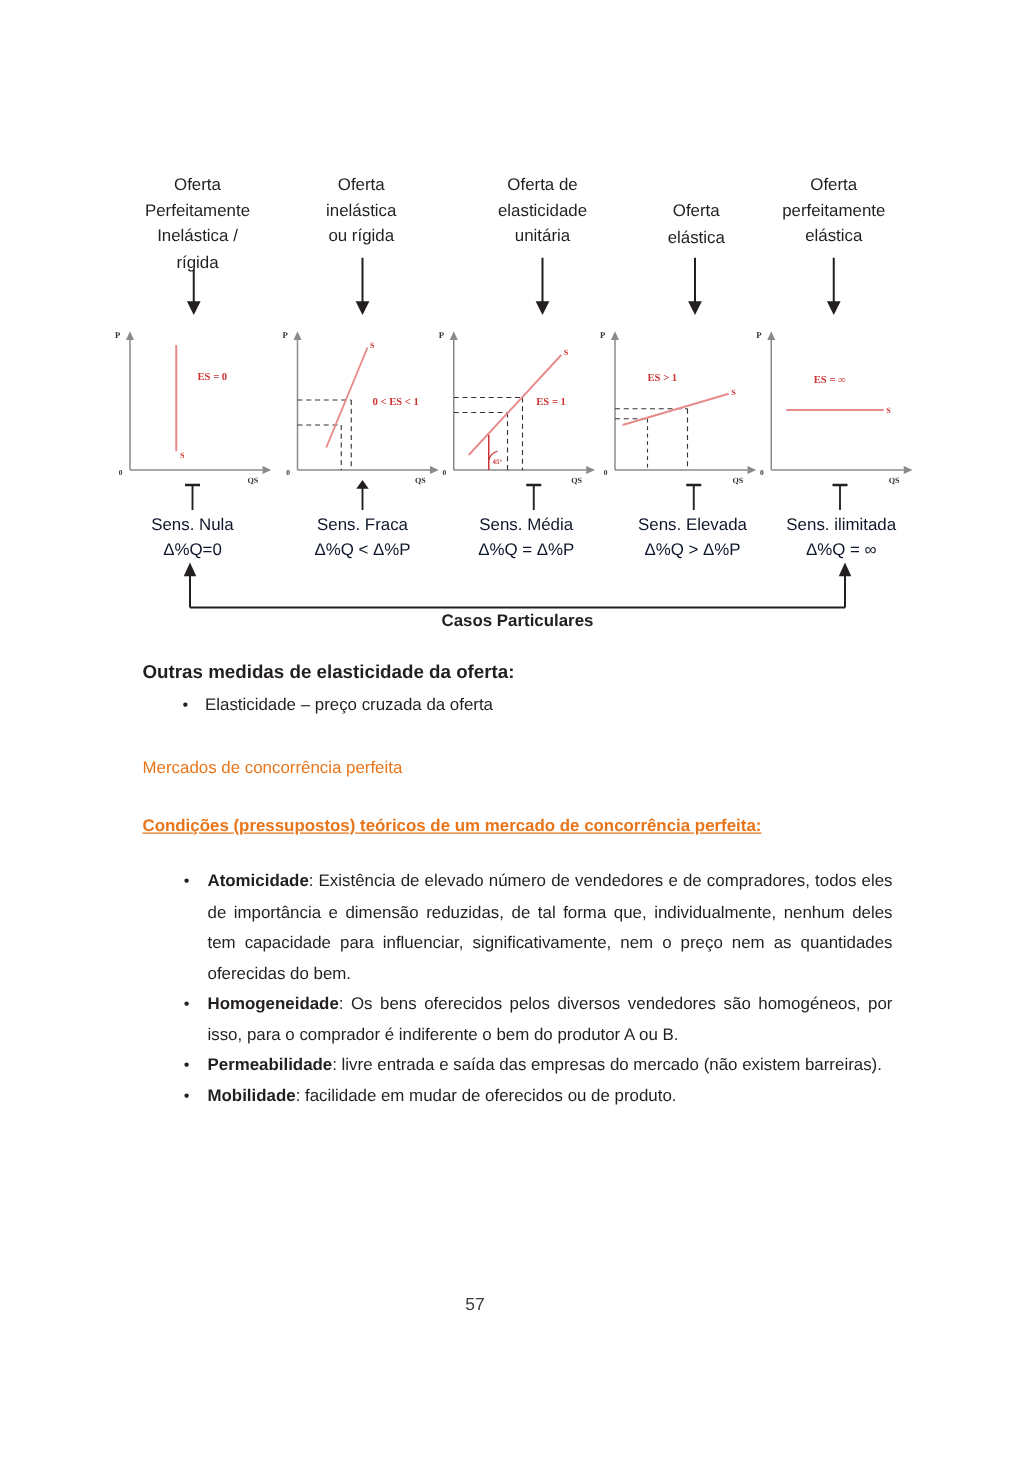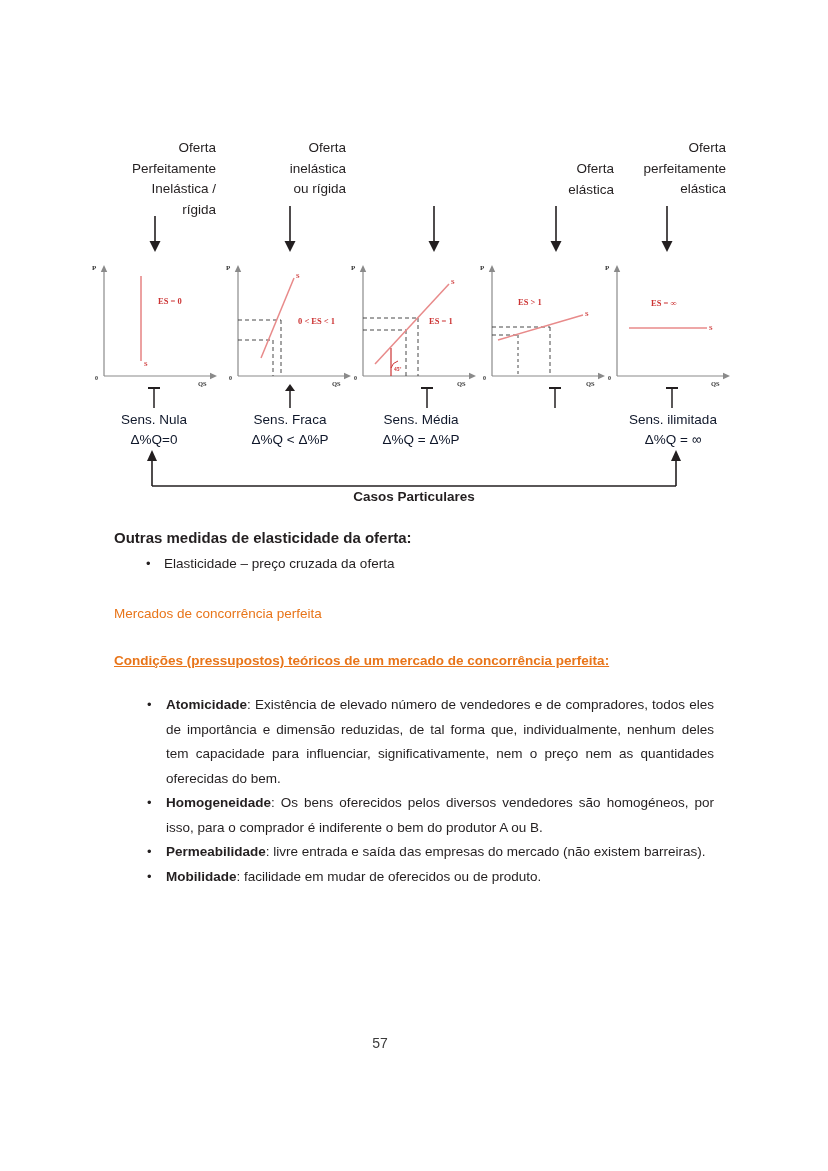--- a/index.html
+++ b/index.html
@@ -9,21 +9,21 @@
     color:#231f20;
     position:relative;
     overflow:hidden;
   }
   .page{position:relative;width:828px;height:1171px;}
 
   
   .diagram{position:absolute;left:0;top:0;width:828px;height:515px;}
   .col-head{
     position:absolute;
-    text-align:right;
+    text-align:center;
     font-size:13.5px;
     line-height:20.5px;
     color:#231f20;
     white-space:pre-line;
   }
   .down-arrow{position:absolute;}
   .chart{position:absolute;}
   .caption{
     position:absolute;
     text-align:center;
@@ -128,20 +128,23 @@
 
   <div class="diagram">
 
     <div class="col-head" style="left:100px;top:138px;width:116px;">Oferta
 Perfeitamente
 Inelástica /
 rígida</div>
     <div class="col-head" style="left:232px;top:138px;width:114px;">Oferta
 inelástica
 ou rígida</div>
+    <div class="col-head" style="left:375px;top:138px;width:118px;">Oferta de
+elasticidade
+unitária</div>
     <div class="col-head" style="left:500px;top:159px;width:114px;">Oferta
 elástica</div>
     <div class="col-head" style="left:608px;top:138px;width:118px;">Oferta
 perfeitamente
 elástica</div>
 
     <div class="down-arrow" style="left:145px;top:216px;">
       <svg width="20" height="36" viewBox="0 0 20 36">
           <line x1="10" y1="0" x2="10" y2="27" stroke="#231f20" stroke-width="1.6"></line>
           <polygon points="4.5,25 15.5,25 10,36" fill="#231f20"></polygon>
@@ -302,20 +305,22 @@
           <line x1="2" y1="2" x2="14" y2="2" stroke="#231f20" stroke-width="2"></line>
         </svg>
     </div>
 
     <div class="caption" style="left:94px;top:410px;width:120px;">Sens. Nula
 Δ%Q=0</div>
     <div class="caption" style="left:228px;top:410px;width:124px;">Sens. Fraca
 Δ%Q &lt; Δ%P</div>
     <div class="caption" style="left:360px;top:410px;width:122px;">Sens. Média
 Δ%Q = Δ%P</div>
+    <div class="caption" style="left:489px;top:410px;width:130px;">Sens. Elevada
+Δ%Q &gt; Δ%P</div>
     <div class="caption" style="left:608px;top:410px;width:130px;">Sens. ilimitada</div>
     <div class="caption" style="left:608px;top:430px;width:130px;">Δ%Q = ∞</div>
 
     <div class="bracket">
       <svg width="548" height="40" viewBox="0 0 548 40">
         <line x1="12" y1="38" x2="536" y2="38" stroke="#231f20" stroke-width="1.6"></line>
         <line x1="12" y1="38" x2="12" y2="12" stroke="#231f20" stroke-width="1.6"></line>
         <polygon points="7,13 17,13 12,2" fill="#231f20"></polygon>
         <line x1="536" y1="38" x2="536" y2="12" stroke="#231f20" stroke-width="1.6"></line>
         <polygon points="531,13 541,13 536,2" fill="#231f20"></polygon>

